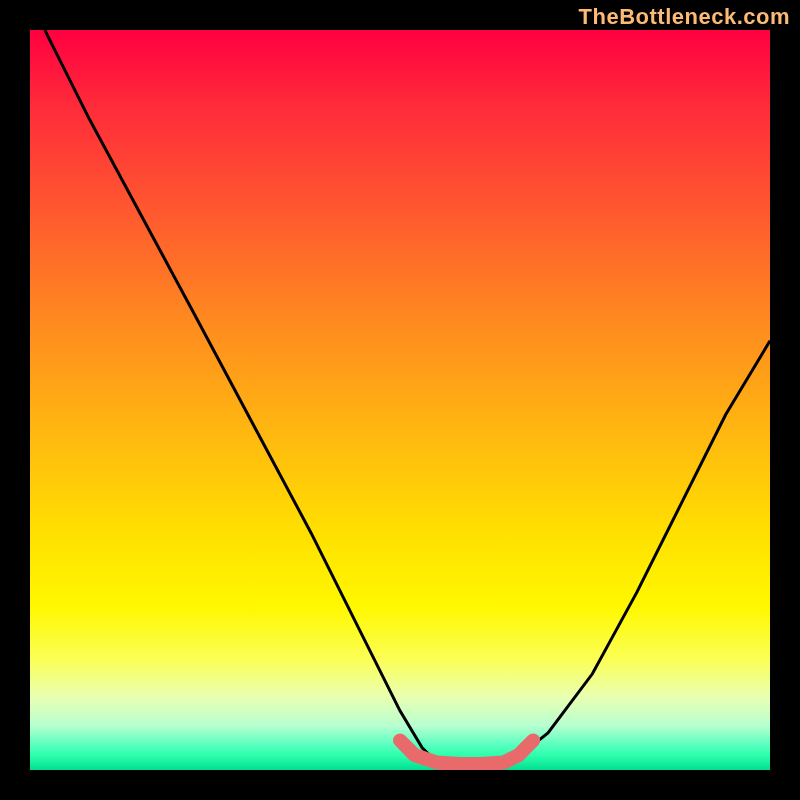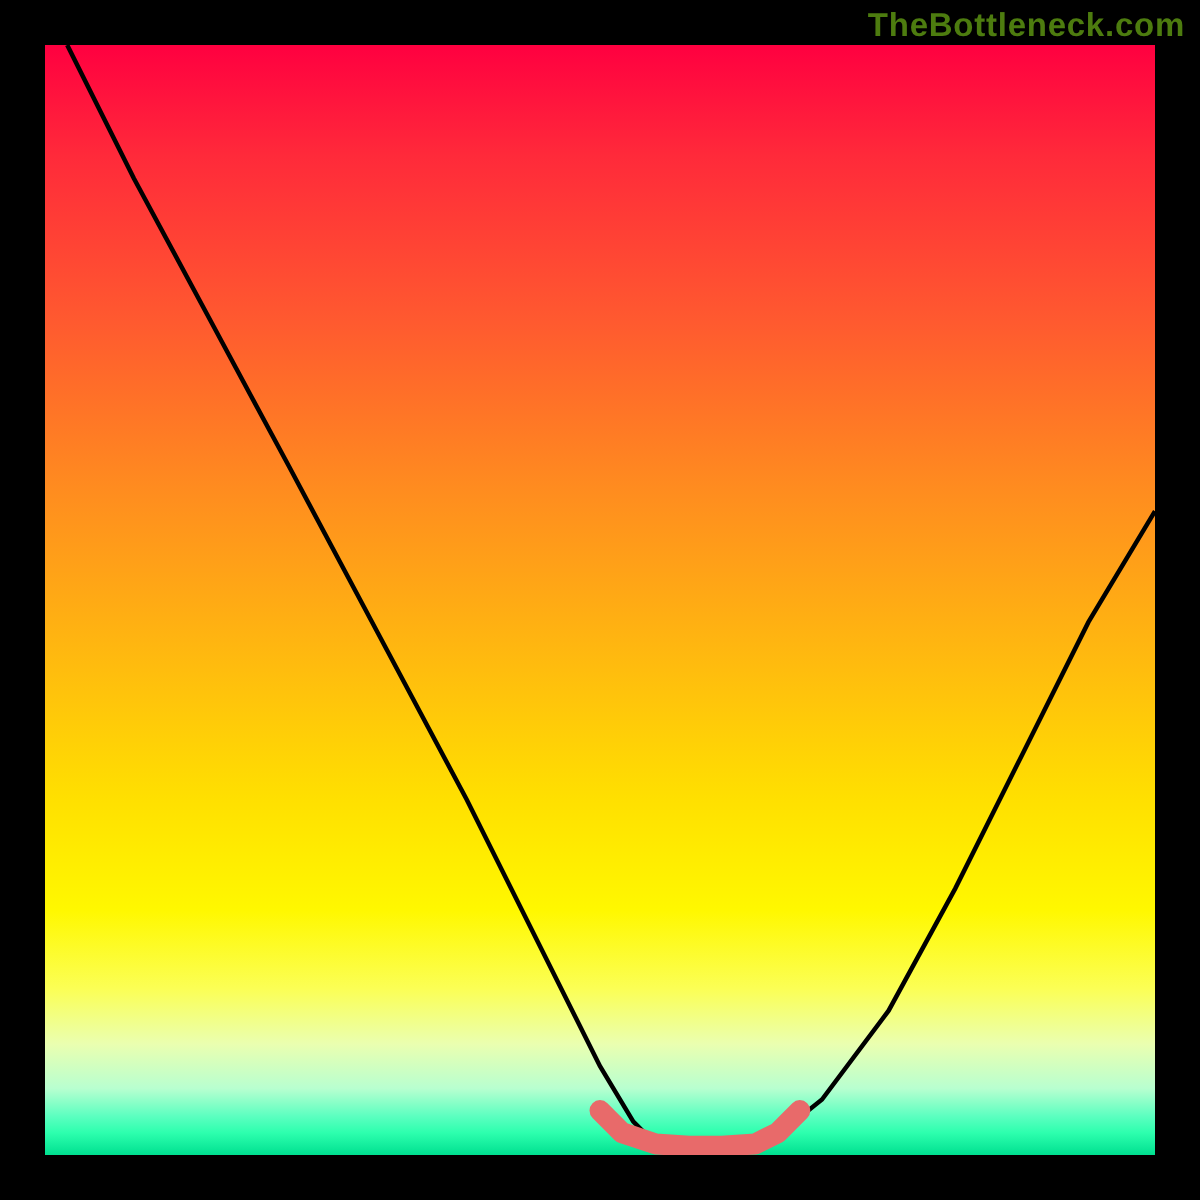--- a/index.html
+++ b/index.html
@@ -8,21 +8,21 @@
     width: 800px;
     height: 800px;
     background: #000;
     font-family: Arial, Helvetica, sans-serif;
     overflow: hidden;
   }
   .watermark {
     position: absolute;
     top: 4px;
     right: 10px;
-    color: #4d7c0f;
+    color: #fdba74;
     font-size: 22px;
     font-weight: bold;
     letter-spacing: 0.5px;
     z-index: 10;
   }
   .plot-area {
     position: absolute;
     left: 30px;
     top: 30px;
     width: 740px;

